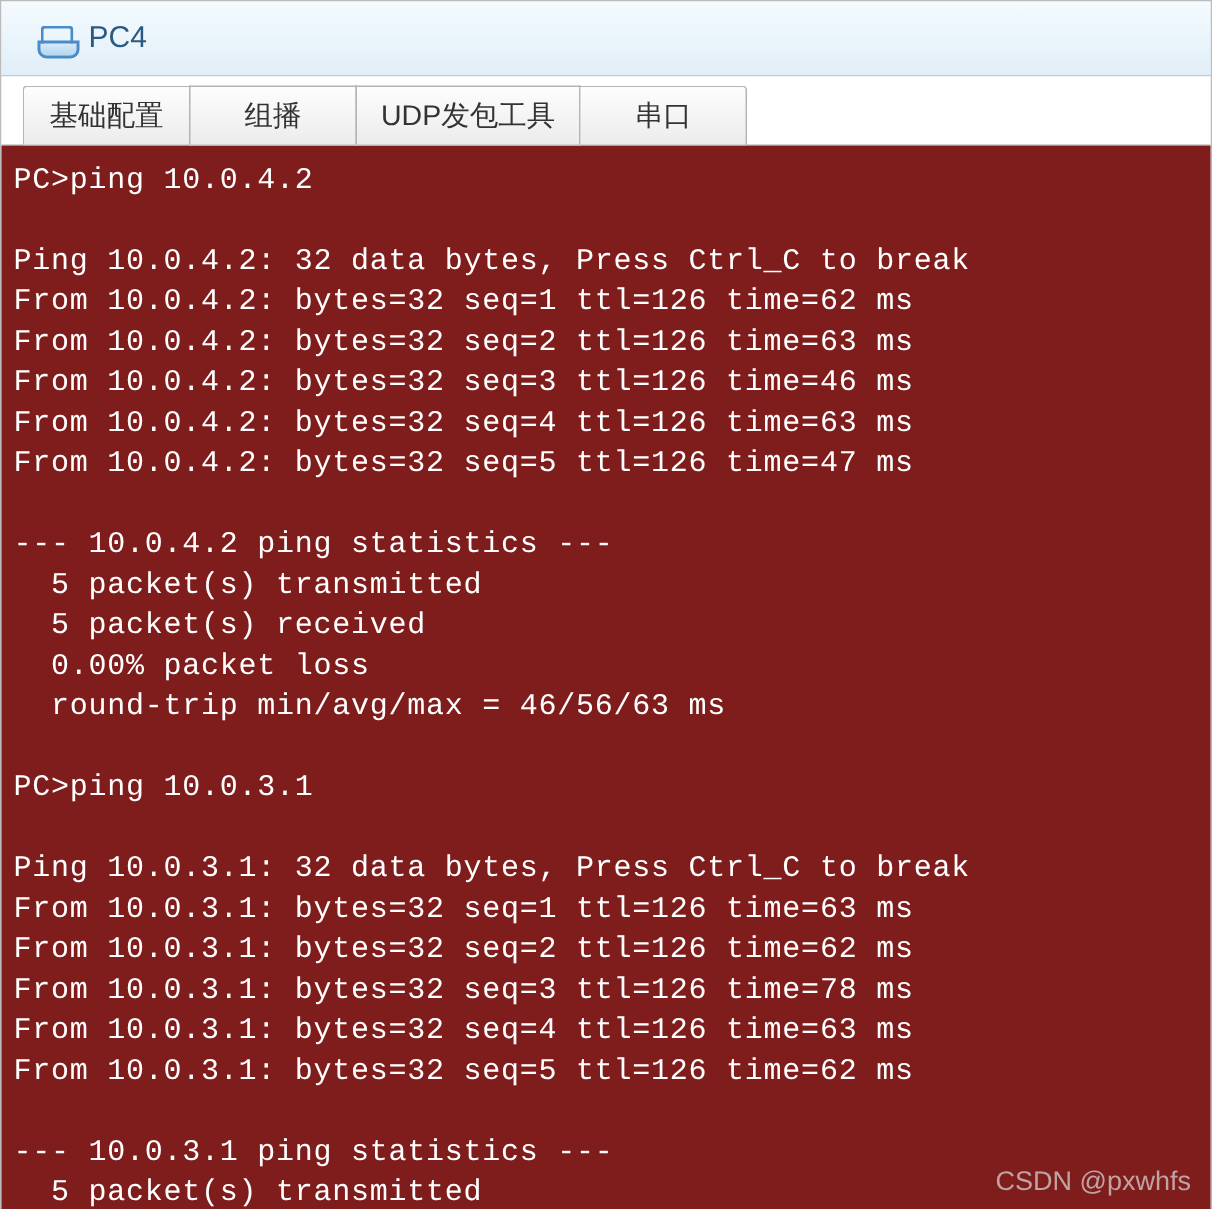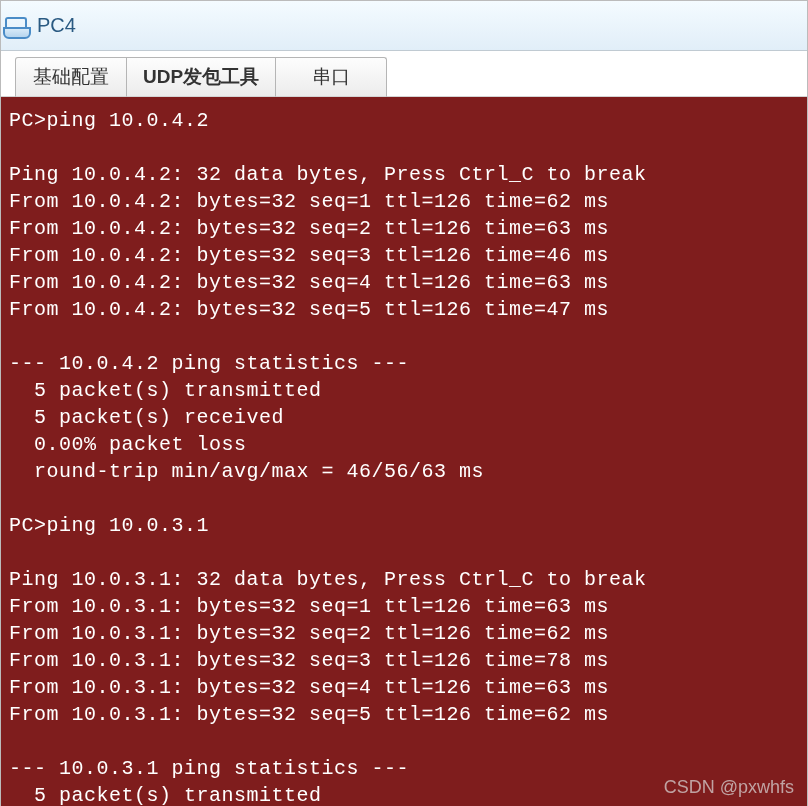--- a/index.html
+++ b/index.html
@@ -11,21 +11,21 @@
       overflow: hidden;
       position: relative;
     }
     .window { width: 808px; height: 806px; border: 1px solid #bbb; background: #fff; }
     .titlebar {
       height: 50px;
       background: linear-gradient(#f4fbff, #e1eef8);
       border-bottom: 1px solid #c0cad2;
       display: flex;
       align-items: center;
-      padding: 0 2px;
+      padding: 0 24px;
       gap: 8px;
     }
     .titlebar-icon {
       width: 26px; height: 26px;
       display: inline-block;
       position: relative;
     }
     .titlebar-icon::before {
       content: "";
       position: absolute;
@@ -75,21 +75,21 @@
     }
     .tab:first-child { border-top-left-radius: 3px; }
     .tab:last-child  { border-top-right-radius: 3px; }
     .tab.active {
       background: linear-gradient(#fefefe, #eaeaea);
       border: 1px solid #8a8a8a;
       border-bottom-color: #eaeaea;
       position: relative;
       z-index: 2;
     }
-    .tab.udp { min-width: 150px; font-weight: bold; }
+    .tab.udp { min-width: 150px; }
     .terminal {
       background: #7f1d1d;
       color: #fff;
       font-family: "Courier New", monospace;
       font-size: 20px;
       line-height: 27px;
       letter-spacing: 0.5px;
       padding: 10px 8px;
       height: calc(806px - 50px - 46px);
       overflow: hidden;
@@ -109,20 +109,23 @@
 <body>
 
 <div class="window">
   <div class="titlebar">
     <span class="titlebar-icon"></span>
     <span class="title-text">PC4</span>
   </div>
   <div class="toolbar">
     <div class="tab">
         <span>基础配置</span>
+      </div>
+    <div class="tab">
+        <span>组播</span>
       </div>
     <div class="tab udp">
         <span>UDP发包工具</span>
       </div>
     <div class="tab">
         <span>串口</span>
       </div>
   </div>
   <div class="terminal" id="terminal">PC&gt;ping 10.0.4.2
 

